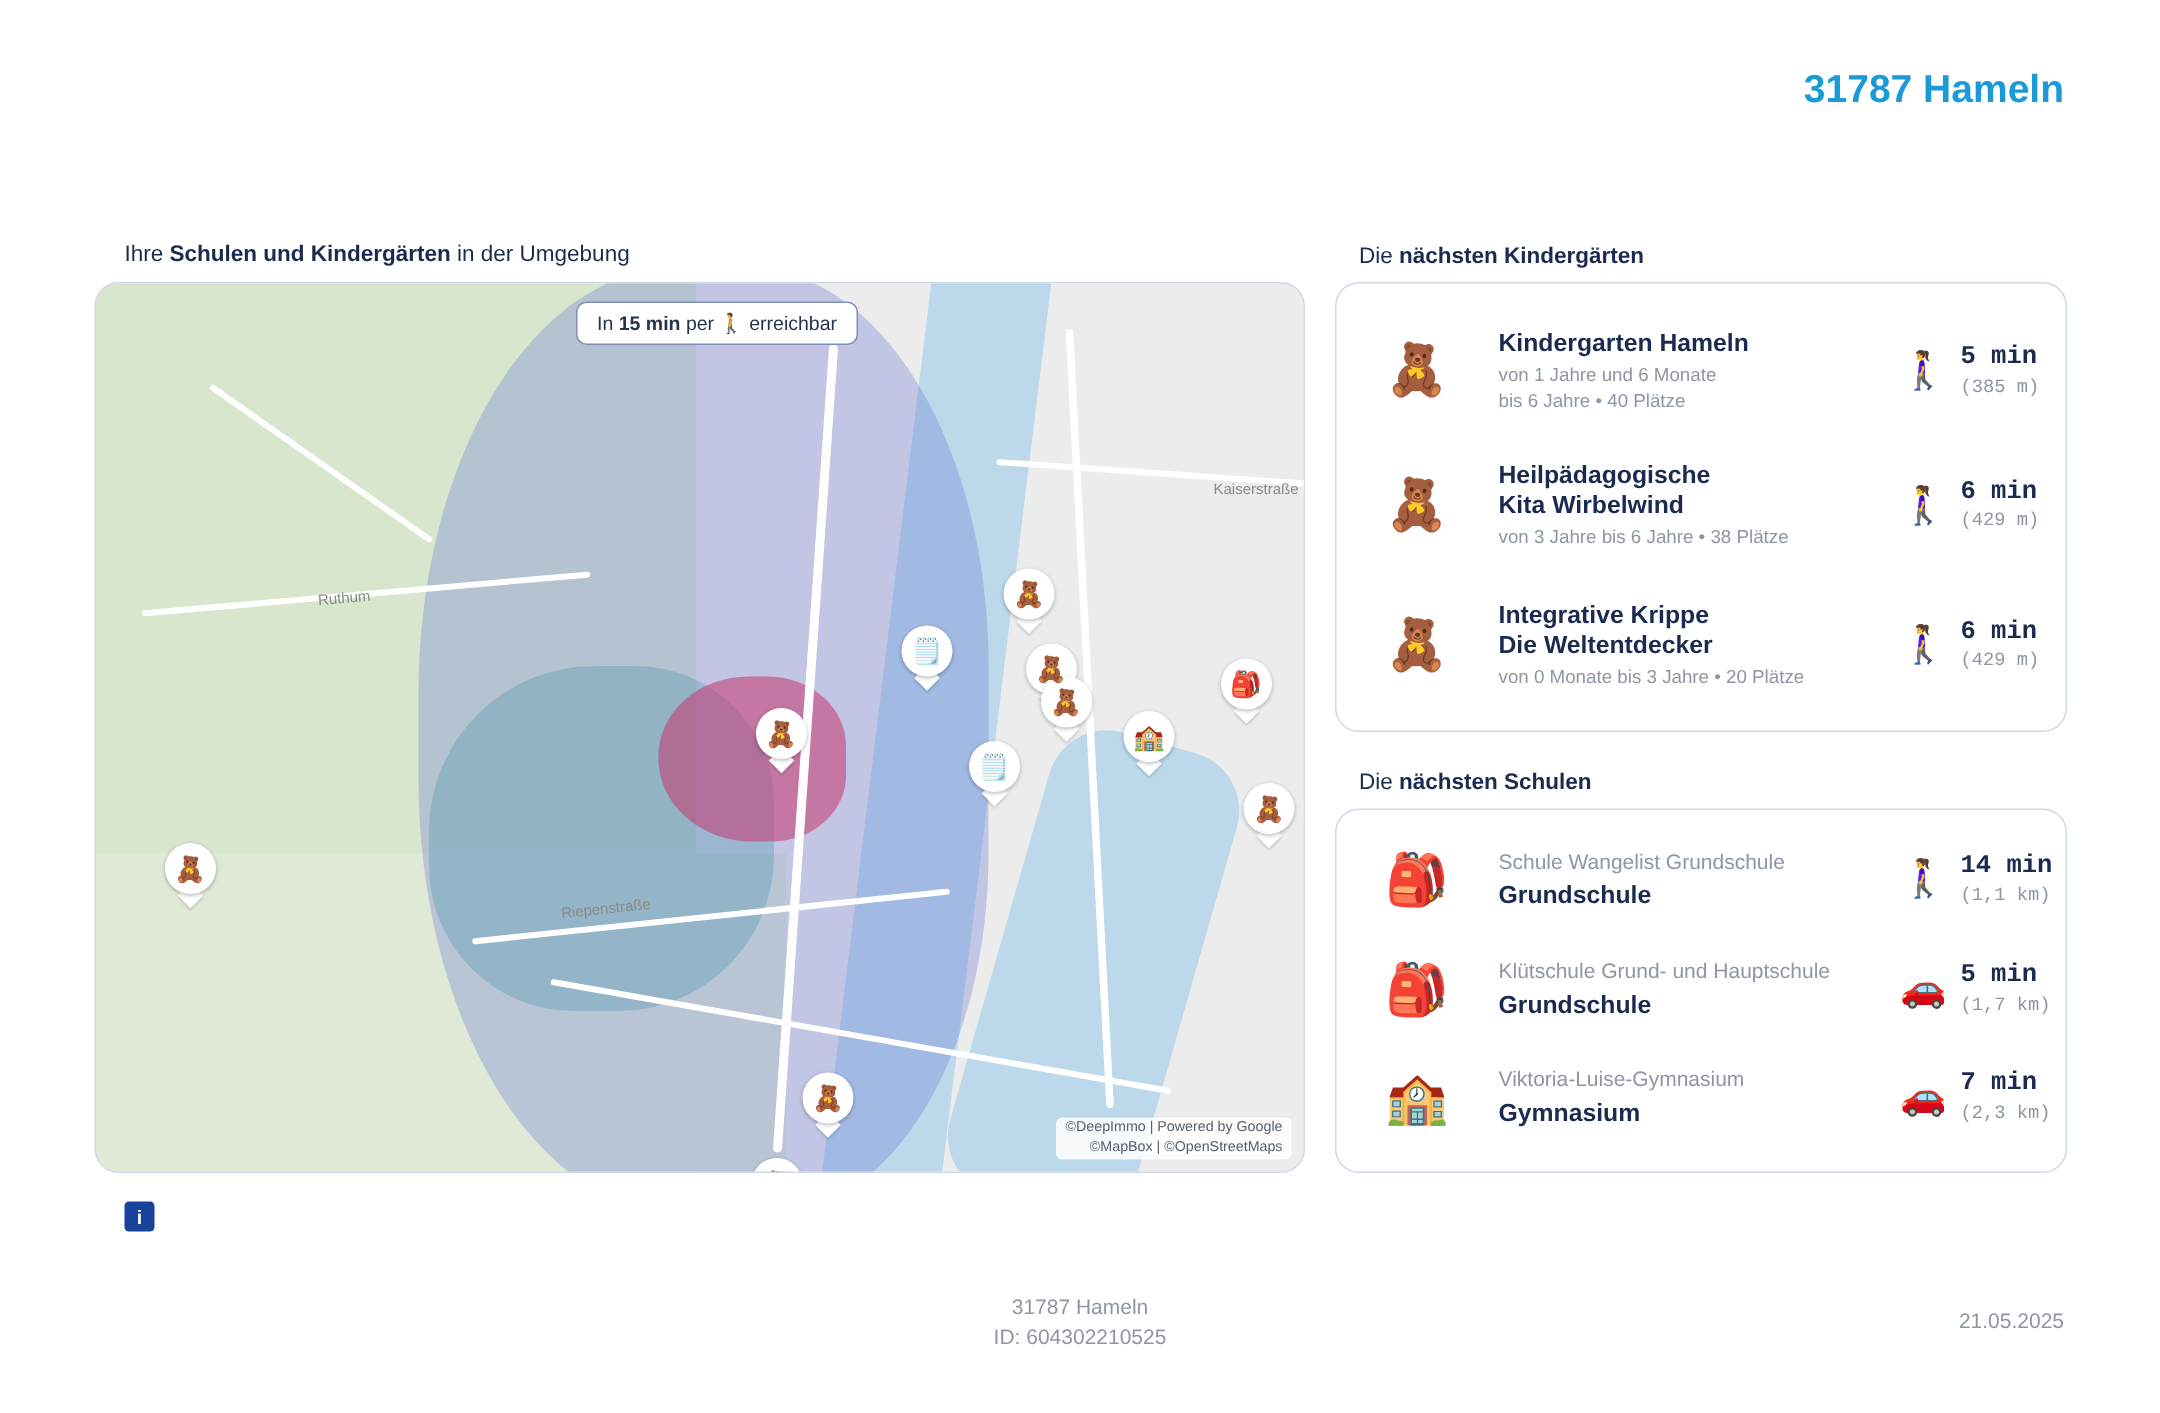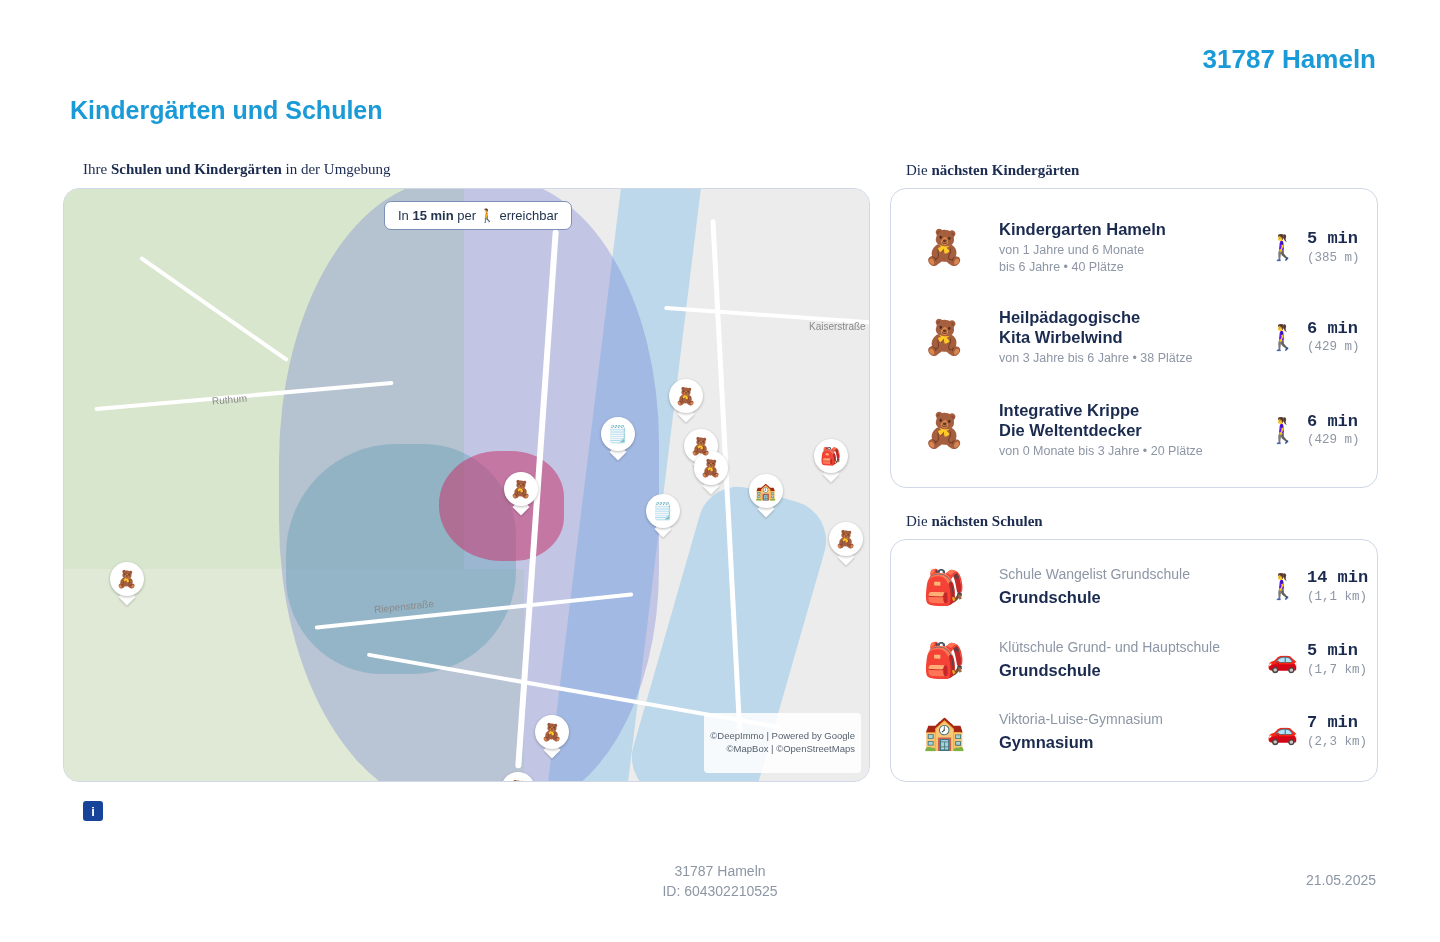--- a/index.html
+++ b/index.html
@@ -42,21 +42,20 @@
     font-size: 26px;
     font-weight: bold;
     color: #1a9ad6;
   }
 
   
   .caption {
     position: absolute;
     font-size: 15px;
     color: #1b2b50;
-    font-family: Liberation Serif, serif;
   }
   .caption b { font-weight: bold; }
 
   .cap-map   { left: 83px;  top: 161px; }
   .cap-kg    { left: 906px; top: 162px; }
   .cap-sch   { left: 906px; top: 513px; text-align: center; }
 
   
   .map-panel {
     position: absolute;
@@ -131,21 +130,21 @@
     color: #24344f;
     white-space: nowrap;
   }
   .map-badge b { font-weight: bold; }
 
   .map-credit {
     position: absolute;
     right: 8px; bottom: 8px;
     background: rgba(255,255,255,0.86);
     border-radius: 4px;
-    padding: 17px 6px;
+    padding: 1px 6px;
     font-size: 9.5px;
     color: #555f6d;
     line-height: 1.35;
     text-align: right;
   }
 
   
   .pin {
     position: absolute;
     width: 34px; height: 40px;
@@ -256,21 +255,20 @@
     position: absolute;
     right: 64px; top: 872px;
     font-size: 14px;
     color: #8d96a5;
   }
 </style>
 </head>
 <body>
 
 <div class="page-header">
-  <div class="title-sub">Kindergärten und Schulen</div>
   <div class="title-plz">31787 Hameln</div>
 </div>
 
 <div class="caption cap-map">
   <span>Ihre </span><b>Schulen und Kindergärten</b><span> in der Umgebung</span>
 </div>
 
 <div class="map-panel">
   <div class="map-canvas">
     <div class="m-green-left"></div>

